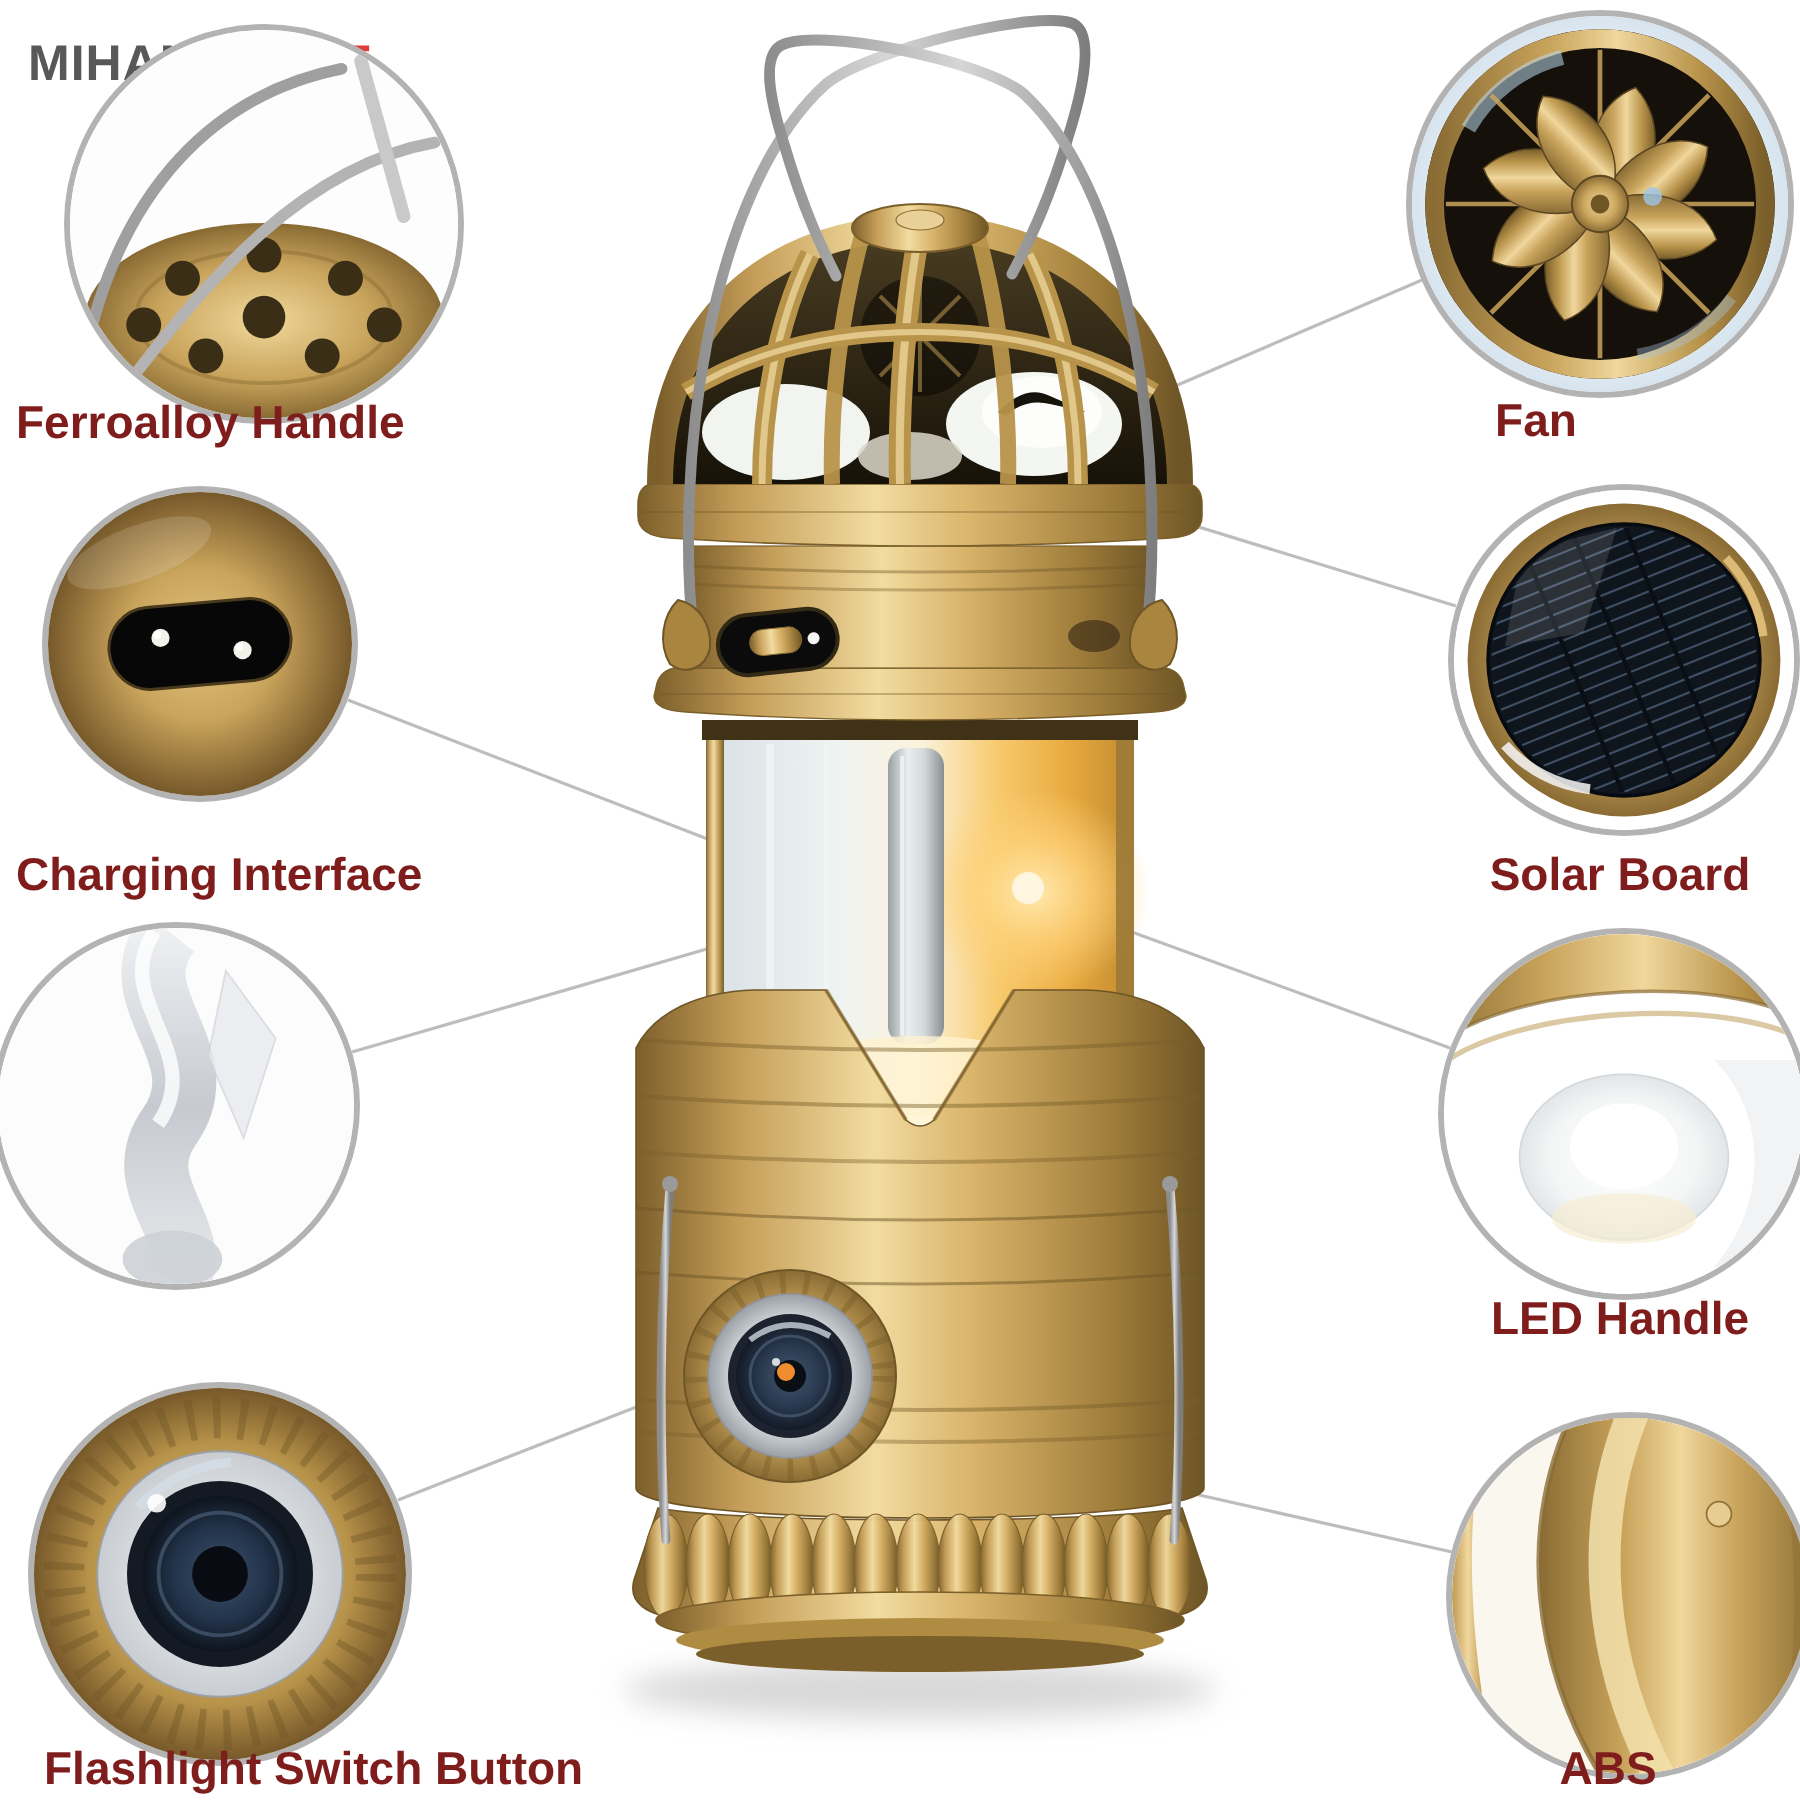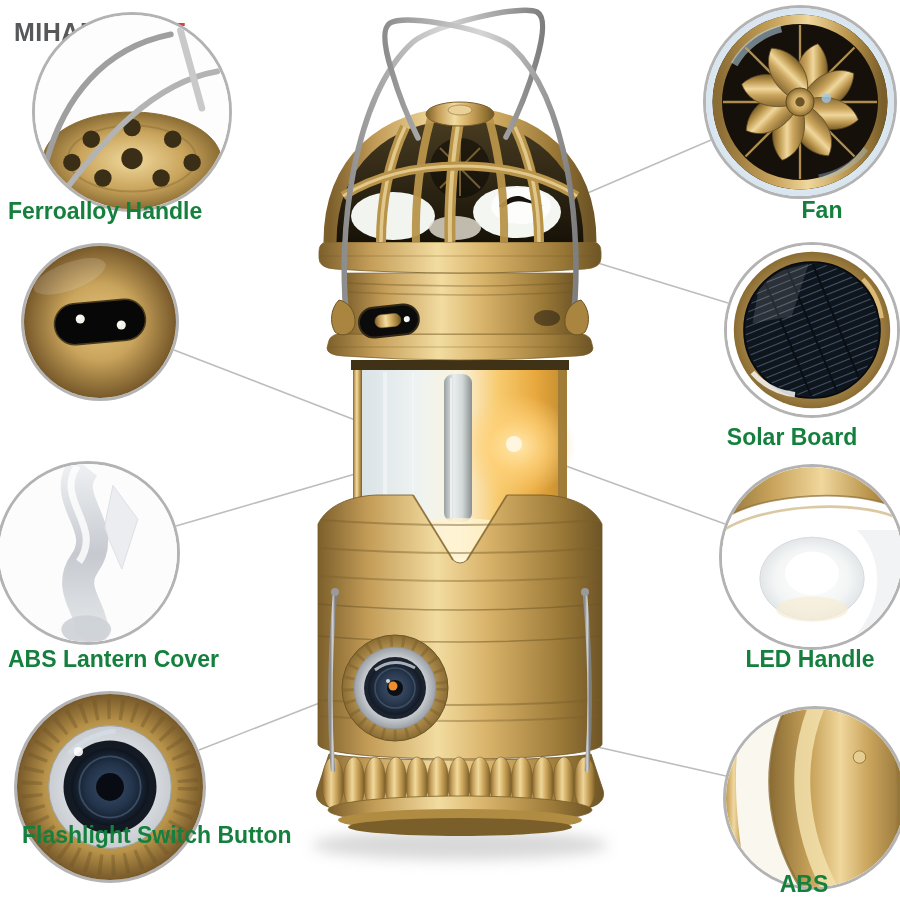--- a/index.html
+++ b/index.html
@@ -5,21 +5,21 @@
   * { margin:0; padding:0; box-sizing:border-box; }
   html,body { width:900px; height:900px; background:#ffffff; font-family:"Liberation Sans", sans-serif; }
   .stage { position:absolute; left:0; top:0; width:900px; height:900px; background:#ffffff; overflow:hidden; }
   .logo { position:absolute; left:14px; top:18px; font-size:25px; font-weight:700; letter-spacing:.5px; }
   .logo .g { color:#57585a; }
   .logo .r { color:#e23b3b; }
   .lines { position:absolute; left:0; top:0; }
   .lantern { position:absolute; left:285px; top:0; }
   .callout { position:absolute; border-radius:50%; border:3px solid #b3b3b3; background:#ffffff; overflow:hidden; }
   .callout svg { display:block; width:100%; height:100%; }
-  .lbl { position:absolute; font-size:23px; font-weight:700; color:#15803d; white-space:nowrap; }
+  .lbl { position:absolute; font-size:23px; font-weight:700; color:#7f1d1d; white-space:nowrap; }
   .lbl.rc { transform:translateX(-50%); }
 </style>
 </head>
 <body>
 
 <div class="stage">
 
   <div class="logo">
     <span class="g">MIHAN</span><span class="r">STORE</span>
   </div>
@@ -449,20 +449,20 @@
       <path d="M 70 -8 C 36 60 44 140 88 208 L 208 208 L 208 -8 Z" fill="url(#c8-gold)"></path>
       <path d="M 104 -8 C 74 60 82 140 120 208" stroke="#f2e0ac" stroke-width="18" opacity="0.85" fill="none"></path>
       <path d="M 70 -8 C 36 60 44 140 88 208" stroke="#8a6c34" stroke-width="3" fill="none" opacity="0.8"></path>
       <path d="M 180 -8 C 196 60 196 140 182 208 L 208 208 L 208 -8 Z" fill="#8a6c34" opacity="0.35"></path>
       <path d="M 22 -8 C 6 50 8 120 26 208 L -8 208 L -8 -8 Z" fill="url(#c8-gold)" opacity="0.95"></path>
       <circle cx="150" cy="54" r="7" fill="#e8d096" stroke="#8a6c34" opacity="0.9"></circle>
     </svg>
   </div>
 
   <div class="lbl" style="left:8px;top:198px">Ferroalloy Handle</div>
-  <div class="lbl" style="left:8px;top:646px">ABS Lantern Cover</div>
-  <div class="lbl" style="left:22px;top:822px">Flashlight Switch Button</div>
-  <div class="lbl rc" style="left:822px;top:197px">Fan</div>
-  <div class="lbl rc" style="left:792px;top:424px">Solar Board</div>
+  <div class="lbl" style="left:8px;top:424px">Charging Interface</div>
+  <div class="lbl" style="left:22px;top:871px">Flashlight Switch Button</div>
+  <div class="lbl rc" style="left:768px;top:197px">Fan</div>
+  <div class="lbl rc" style="left:810px;top:424px">Solar Board</div>
   <div class="lbl rc" style="left:810px;top:646px">LED Handle</div>
   <div class="lbl rc" style="left:804px;top:871px">ABS</div>
 
 </div>
 
 </body></html>

